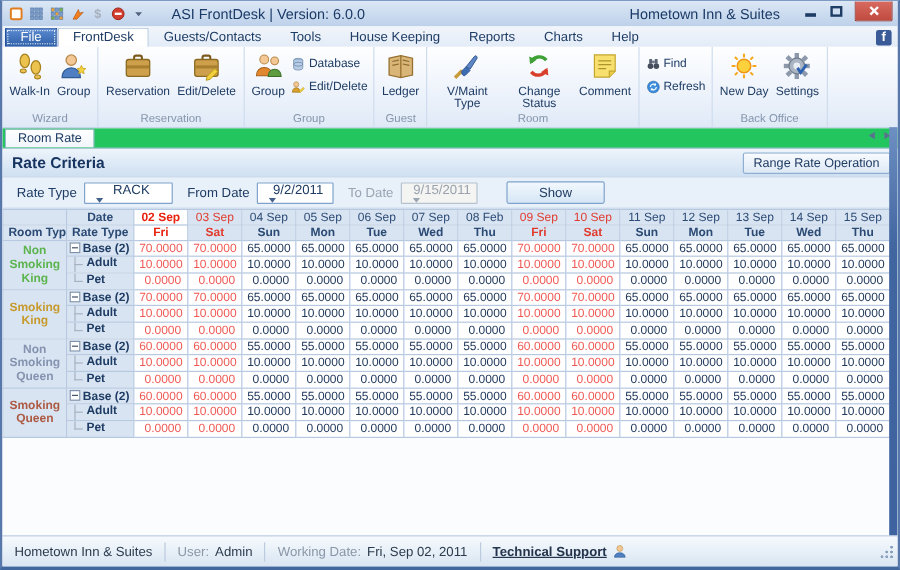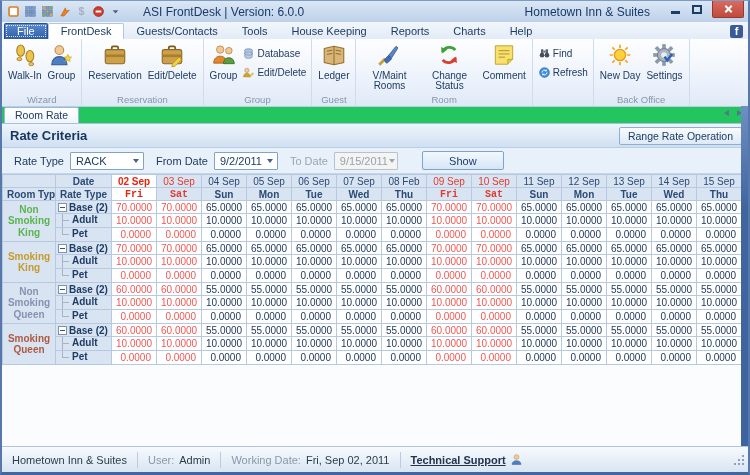--- a/index.html
+++ b/index.html
@@ -59,42 +59,42 @@
 
   
   .ratebar { height:24px; background:linear-gradient(#edf4fb,#cfe0f1); border-bottom:1px solid #b9cde5; display:flex; align-items:center; padding:0 6px 0 8px; }
   .rctitle { font-size:13px; font-weight:bold; color:#16345f; }
   .rangebtn { margin-left:auto; font-family:inherit; font-size:10.5px; color:#1f3c64; background:linear-gradient(#f8fbfe,#dde9f5); border:1px solid #8fafd2; border-radius:2px; padding:2px 8px; }
 
   
   .filterbar { height:26px; background:#e8f0f9; border-bottom:1px solid #c5d6ea; display:flex; align-items:center; font-size:11px; color:#1f3c64; }
   .flabel { margin-left:12px; white-space:nowrap; }
   .flabel.dim { color:#9aa5b4; }
-  .combo { display:flex; align-items:center; background:#fff; border:1px solid #7fa3cc; height:18px; margin-left:6px; padding-left:5px; border-radius:1px; }
+  .combo { display:flex; align-items:center; background:#fff; border:1px solid #7fa3cc; height:18px; margin-left:6px; padding-left:5px; border-radius:1px;flex-direction:column; }
   .combo .cval { flex:1; font-size:11px; color:#1f3c64; }
   .combo .carrow { width:14px; display:flex; justify-content:center; align-items:center; align-self:stretch; }
   .combo .carrow b { width:0; height:0; border-left:3.5px solid transparent; border-right:3.5px solid transparent; border-top:4px solid #44618c; }
   .combo.disabled { background:#f4f4f2; border-color:#b6c2cf; }
   .combo.disabled .cval { color:#99a2ad; }
   .combo.disabled .carrow b { border-top-color:#9aa6b4; }
   .w74 { width:74px; } .w64 { width:64px; }
   .showbtn { margin-left:24px; width:82px; height:19px; font-family:inherit; font-size:11px; color:#1f3c64; background:linear-gradient(#f2f8fd,#d6e6f6); border:1px solid #7fa3cc; border-radius:2px; }
 
   
   .tablearea { height:272px; background:#fbfcfe; position:relative; }
   table.rt { border-collapse:collapse; table-layout:fixed; width:739px; font-size:10px; }
   .rt col.c-room { width:53px; } .rt col.c-rate { width:56px; } .rt col.c-date { width:45px; }
   .rt th, .rt td { border:1px solid #b7c9e0; height:13px; padding:0 4px; overflow:hidden; white-space:nowrap; }
   .rt th { background:#d8e4f2; color:#2b4a74; font-weight:bold; text-align:center; }
   .rt th.wk { color:#e13b2e; }
   .rt th.cur { background:#fff; color:#e8220f; }
   .rt th.dh { font-weight:normal; }
   .rt th.dh.wk { font-weight:normal; }
   .rt th.dh.cur { font-weight:bold; }
-  .rt th.dow.wk { font-weight:bold;font-family:Liberation Mono, monospace; }
+  .rt th.dow.wk { font-weight:bold; }
   .rt td.val { background:#fff; text-align:right; color:#21395c; padding-right:5px; }
   .rt td.val.wk { color:#ef5853; }
   .rt td.roomcell { background:#d8e4f2; text-align:center; font-weight:bold; white-space:normal; line-height:1.15; }
   .rt td.ratecell { background:#d8e4f2; color:#1f3c64; font-weight:bold; padding:0 2px; }
   .expbox { display:inline-block; width:9px; height:9px; border:1px solid #7e93ad; background:#fff; position:relative; vertical-align:-1px; margin-right:2px; }
   .expbox::after { content:""; position:absolute; left:1px; right:1px; top:3px; height:1px; background:#42536b; }
   .tree { display:inline-block; width:13px; height:13px; position:relative; vertical-align:top; margin-right:1px; }
   .tree::before { content:""; position:absolute; left:4px; top:0; bottom:0; border-left:1px solid #a7b2c2; }
   .tree.last::before { bottom:6px; }
   .tree::after { content:""; position:absolute; left:4px; top:6px; width:7px; border-top:1px solid #a7b2c2; }
@@ -292,21 +292,21 @@
         </div>
         <div class="glabel">Guest</div>
       </div>
       <div class="rgroup">
         <div class="rbtn">
           <span class="ricon"><svg viewBox="0 0 24 24">
               <path d="M3 21l5.5-5.5" stroke="#c79a3a" stroke-width="2.6"></path>
               <path d="M8 16l3.5-3.5 3 3L11 19c-1 1-3 .3-3-3z" fill="#3f6db3" stroke="#274e8a" stroke-width="0.7"></path>
               <path d="M11.5 12.5L18 4.5c.8-1 2.6.6 1.8 1.7l-5.3 8.3z" fill="#5d87c4" stroke="#274e8a" stroke-width="0.7"></path>
             </svg></span>
-          <span class="rlbl">V/Maint Rooms</span>
+          <span class="rlbl">V/Maint Type</span>
         </div>
         <div class="rbtn">
           <span class="ricon"><svg viewBox="0 0 24 24">
               <path d="M17.8 7.5A7 7 0 0 0 6 9.2" fill="none" stroke="#3fa136" stroke-width="2.6"></path>
               <path d="M4.6 4.6l.8 6 5-3.4z" fill="#3fa136"></path>
               <path d="M6.2 16.5a7 7 0 0 0 11.8-1.7" fill="none" stroke="#d9402c" stroke-width="2.6"></path>
               <path d="M19.4 19.4l-.8-6-5 3.4z" fill="#d9402c"></path>
             </svg></span>
           <span class="rlbl">Change Status</span>
         </div>

